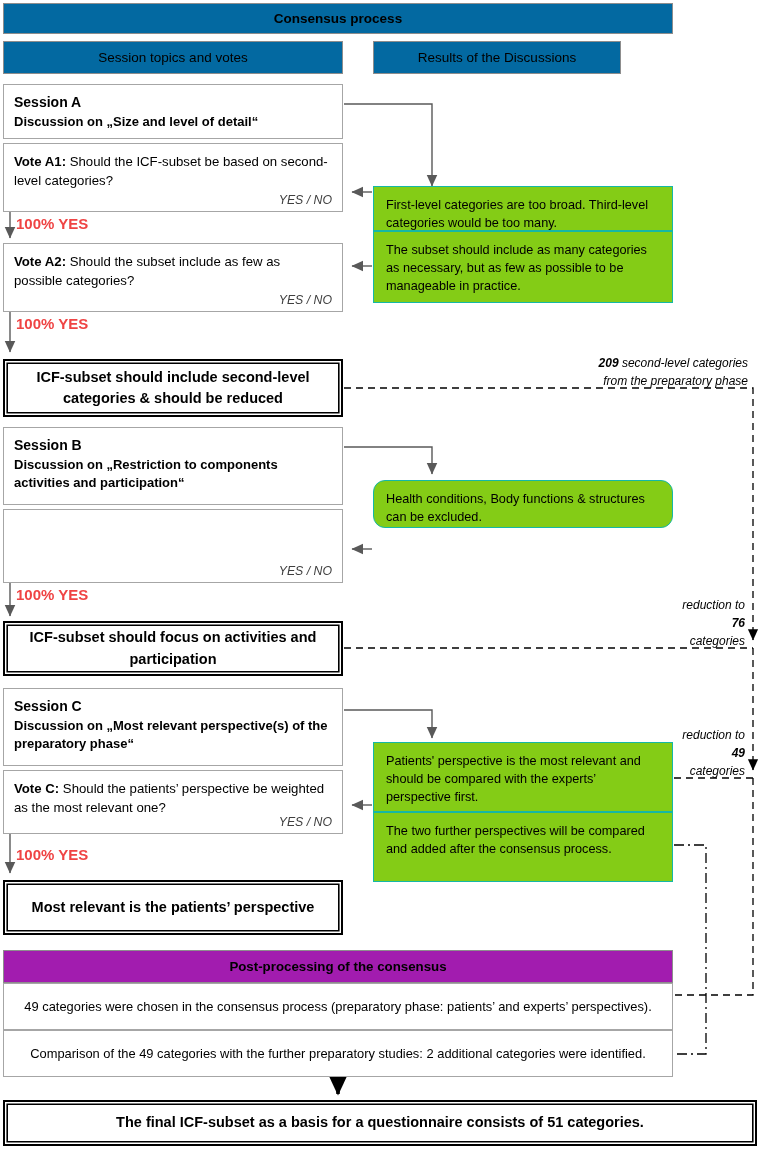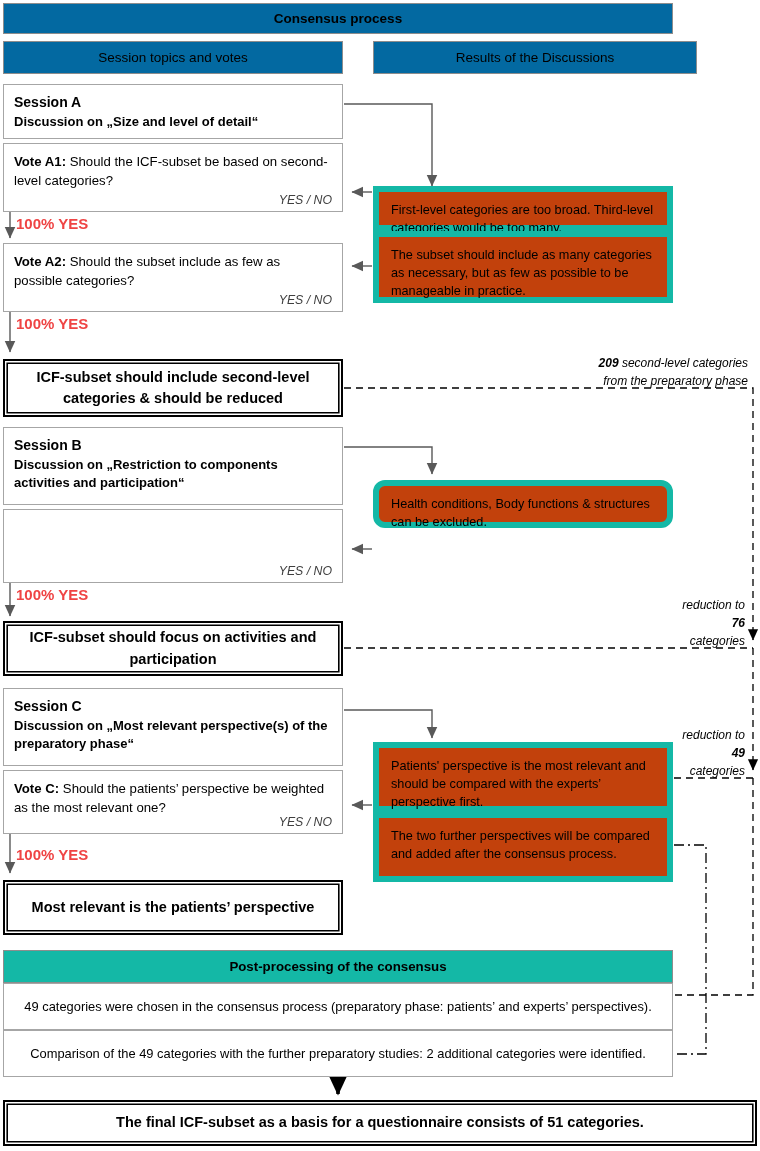--- a/index.html
+++ b/index.html
@@ -5,35 +5,35 @@
   html,body{margin:0;padding:0;background:#fff;}
   body{font-family:"Liberation Sans",sans-serif;}
   #page{position:relative;width:760px;height:1151px;background:#fff;overflow:hidden;}
 
   .bar{position:absolute;background:#0369a1;border:1px solid #8d8d8d;box-sizing:border-box;
        display:flex;align-items:center;justify-content:center;text-align:center;}
   .bar.title{font-weight:bold;font-size:13.5px;color:#000;}
   .bar.col{font-size:13.5px;color:#000;}
 
   .wbox{position:absolute;background:#fff;border:1px solid #a6a6a6;box-sizing:border-box;padding:8px 10px 6px 10px;}
-  .gbox{position:absolute;background:#c2410c;border:6px solid #14b8a6;box-sizing:border-box;padding:9px 12px;
+  .gbox{position:absolute;background:#84cc16;border:1px solid #14b8a6;box-sizing:border-box;padding:9px 12px;
         font-size:12.7px;line-height:1.42;color:#000;}
 
   .sess-title{font-weight:bold;font-size:14px;line-height:1.4;color:#000;}
   .sess-sub{font-weight:bold;font-size:13px;line-height:1.45;color:#000;}
   .vote-text{font-size:13.2px;line-height:1.45;color:#000;}
   .vote-text b{font-weight:bold;}
   .yesno{position:absolute;right:10px;bottom:4px;font-style:italic;font-size:12.3px;color:#3f3f3f;}
 
   .resbox{position:absolute;background:#fff;border:2.4px solid #000;box-sizing:border-box;
           box-shadow:0 0 0 1.4px #fff inset, 0 0 0 3px #000 inset;
           display:flex;align-items:center;justify-content:center;text-align:center;}
   .resbox .rtxt{font-weight:bold;font-size:14.5px;line-height:1.45;color:#000;padding:0 14px;}
 
-  .pp-head{position:absolute;background:#14b8a6;border:1px solid #8d8d8d;box-sizing:border-box;
+  .pp-head{position:absolute;background:#a21caf;border:1px solid #8d8d8d;box-sizing:border-box;
            display:flex;align-items:center;justify-content:center;font-weight:bold;font-size:13.3px;}
   .pp-row{position:absolute;background:#fff;border:1px solid #a6a6a6;box-sizing:border-box;
           display:flex;align-items:center;justify-content:center;text-align:right;
           font-size:12.9px;line-height:1.5;padding:4px 14px;}
 
   .pct{position:absolute;font-size:15px;color:#ef4444;font-weight:bold;}
 
   .note{position:absolute;font-style:italic;font-size:12px;line-height:1.5;color:#000;text-align:right;}
   .note b{font-weight:bold;font-style:italic;}
 
@@ -95,21 +95,21 @@
   </svg>
 
   <div class="bar title" style="left:3px;top:3px;width:670px;height:31px;">
     <span>Consensus process</span>
   </div>
 
   <div class="bar col" style="left:3px;top:41px;width:340px;height:33px;">
     <span>Session topics and votes</span>
   </div>
 
-  <div class="bar col" style="left:373px;top:41px;width:324px;height:33px;">
+  <div class="bar col" style="left:373px;top:41px;width:248px;height:33px;">
     <span>Results of the Discussions</span>
   </div>
 
   <div class="wbox" style="left:3px;top:84px;width:340px;height:55px;">
     <div class="sess-title">Session A</div>
     <div class="sess-sub">Discussion on „Size and level of detail“</div>
   </div>
 
   <div class="wbox" style="left:3px;top:143px;width:340px;height:69px;">
     <div class="vote-text">

